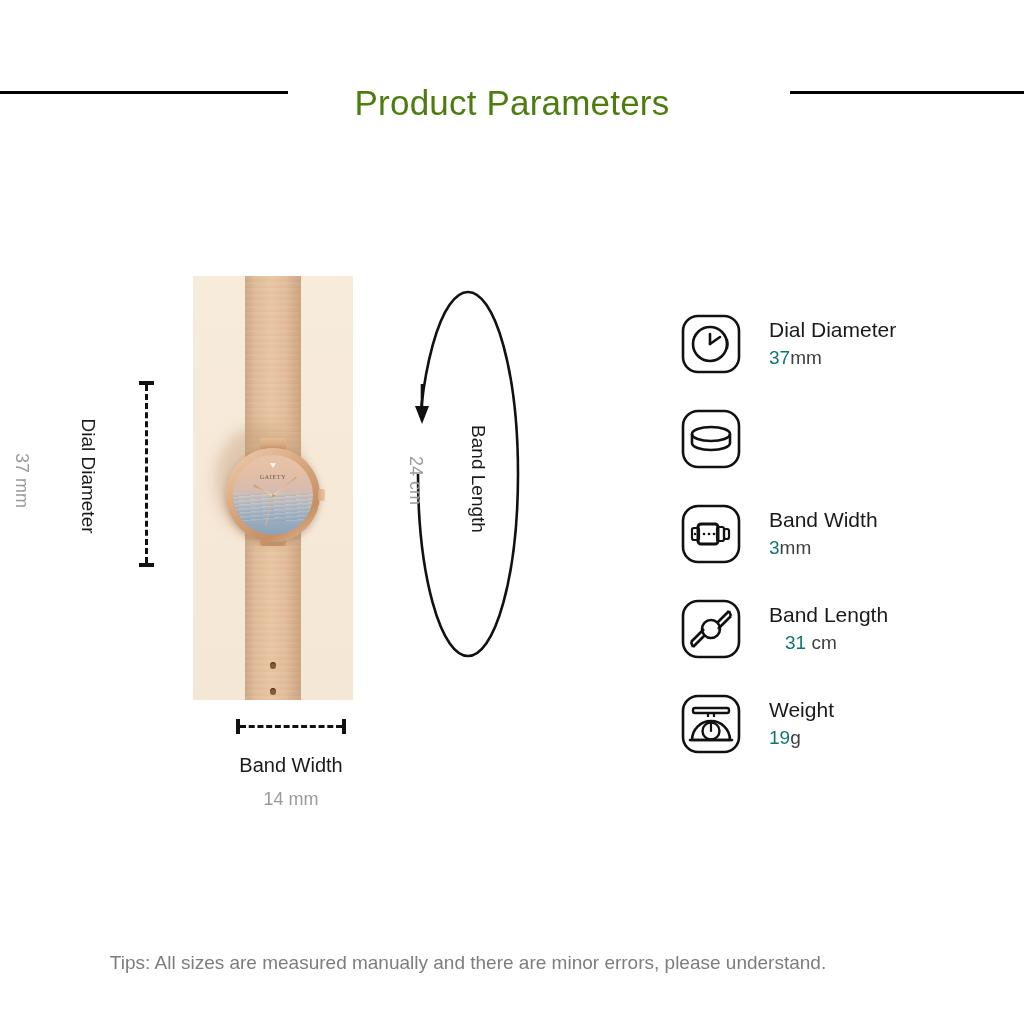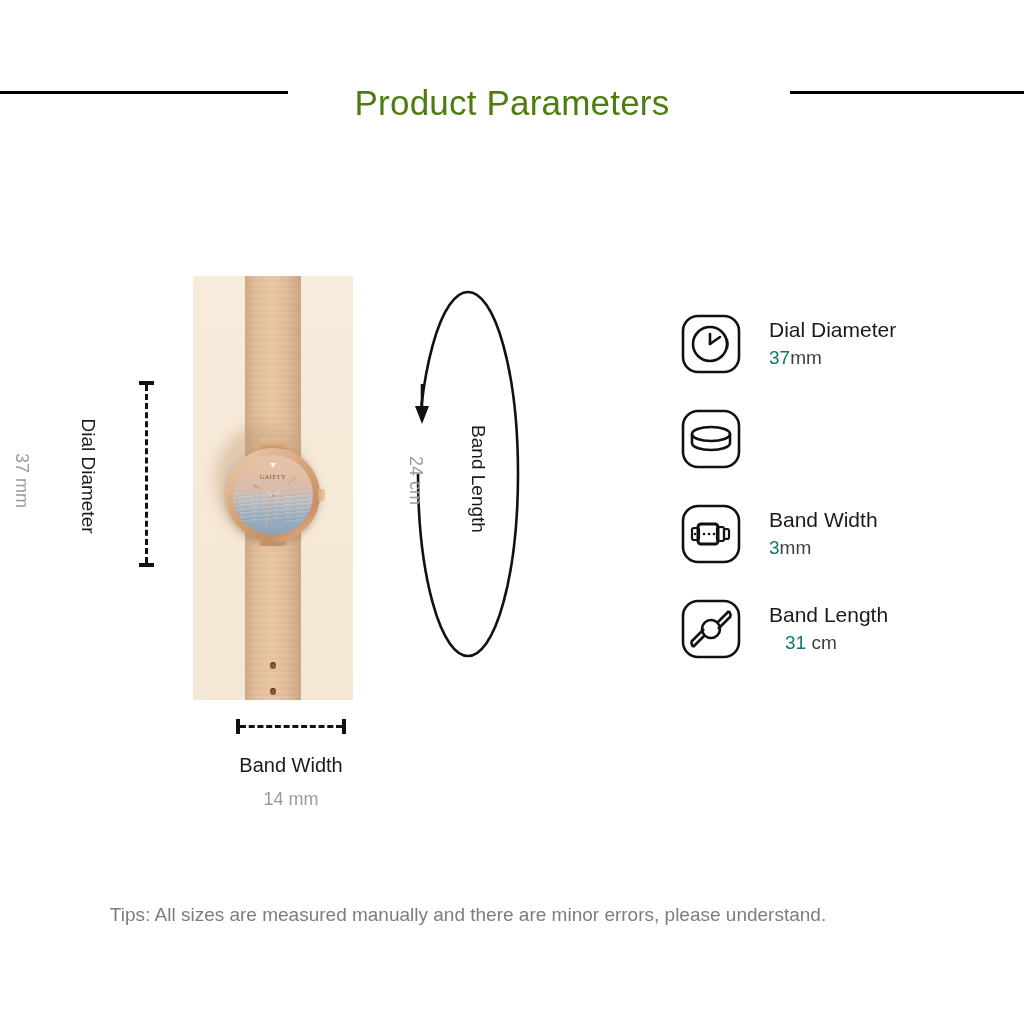--- a/index.html
+++ b/index.html
@@ -324,21 +324,21 @@
     margin-top: 2px;
   }
   .spec-value .num { color: #0f766e; }
   .spec-value .unit { color: #404040; }
   .spec-row.indent .spec-value { padding-left: 16px; }
 
   
   .tips {
     position: absolute;
     left: 0;
-    top: 904px;
+    top: 952px;
     width: 936px;
     text-align: center;
     font-size: 19px;
     color: #7d7d7d;
   }
 </style>
 </head>
 <body>
 
 <div class="header">
@@ -452,16 +452,33 @@
         <path d="M50 14 L52 19" stroke="#111" stroke-width="2.6"></path>
         <path d="M14 50 L12 45" stroke="#111" stroke-width="2.6"></path>
       </svg>
     </div>
     <div class="spec-text">
       <div class="spec-label">Band Length</div>
       <div class="spec-value"><span class="num">31</span><span class="unit"> cm</span></div>
     </div>
   </div>
 
+  <div class="spec-row">
+    <div class="spec-icon">
+      <svg width="64" height="64" viewBox="0 0 64 64">
+        <rect x="4" y="4" width="56" height="56" rx="15" fill="none" stroke="#111" stroke-width="2.6"></rect>
+        <rect x="14" y="16" width="36" height="5" rx="2" fill="none" stroke="#111" stroke-width="2.4"></rect>
+        <path d="M29 21 L29 25 M35 21 L35 25" stroke="#111" stroke-width="2.2"></path>
+        <path d="M13 48 a19 19 0 0 1 38 0 Z" fill="none" stroke="#111" stroke-width="2.6"></path>
+        <path d="M11 48 L53 48" stroke="#111" stroke-width="2.6" stroke-linecap="round"></path>
+        <circle cx="32" cy="39" r="8.5" fill="none" stroke="#111" stroke-width="2.4"></circle>
+        <path d="M32 39 L32 32" stroke="#111" stroke-width="2.2" stroke-linecap="round"></path>
+      </svg>
+    </div>
+    <div class="spec-text">
+      <div class="spec-label">Weight</div>
+      <div class="spec-value"><span class="num">19</span><span class="unit">g</span></div>
+    </div>
+  </div>
 
 </div>
 
 <div class="tips">Tips: All sizes are measured manually and there are minor errors, please understand.</div>
 
 </body></html>

